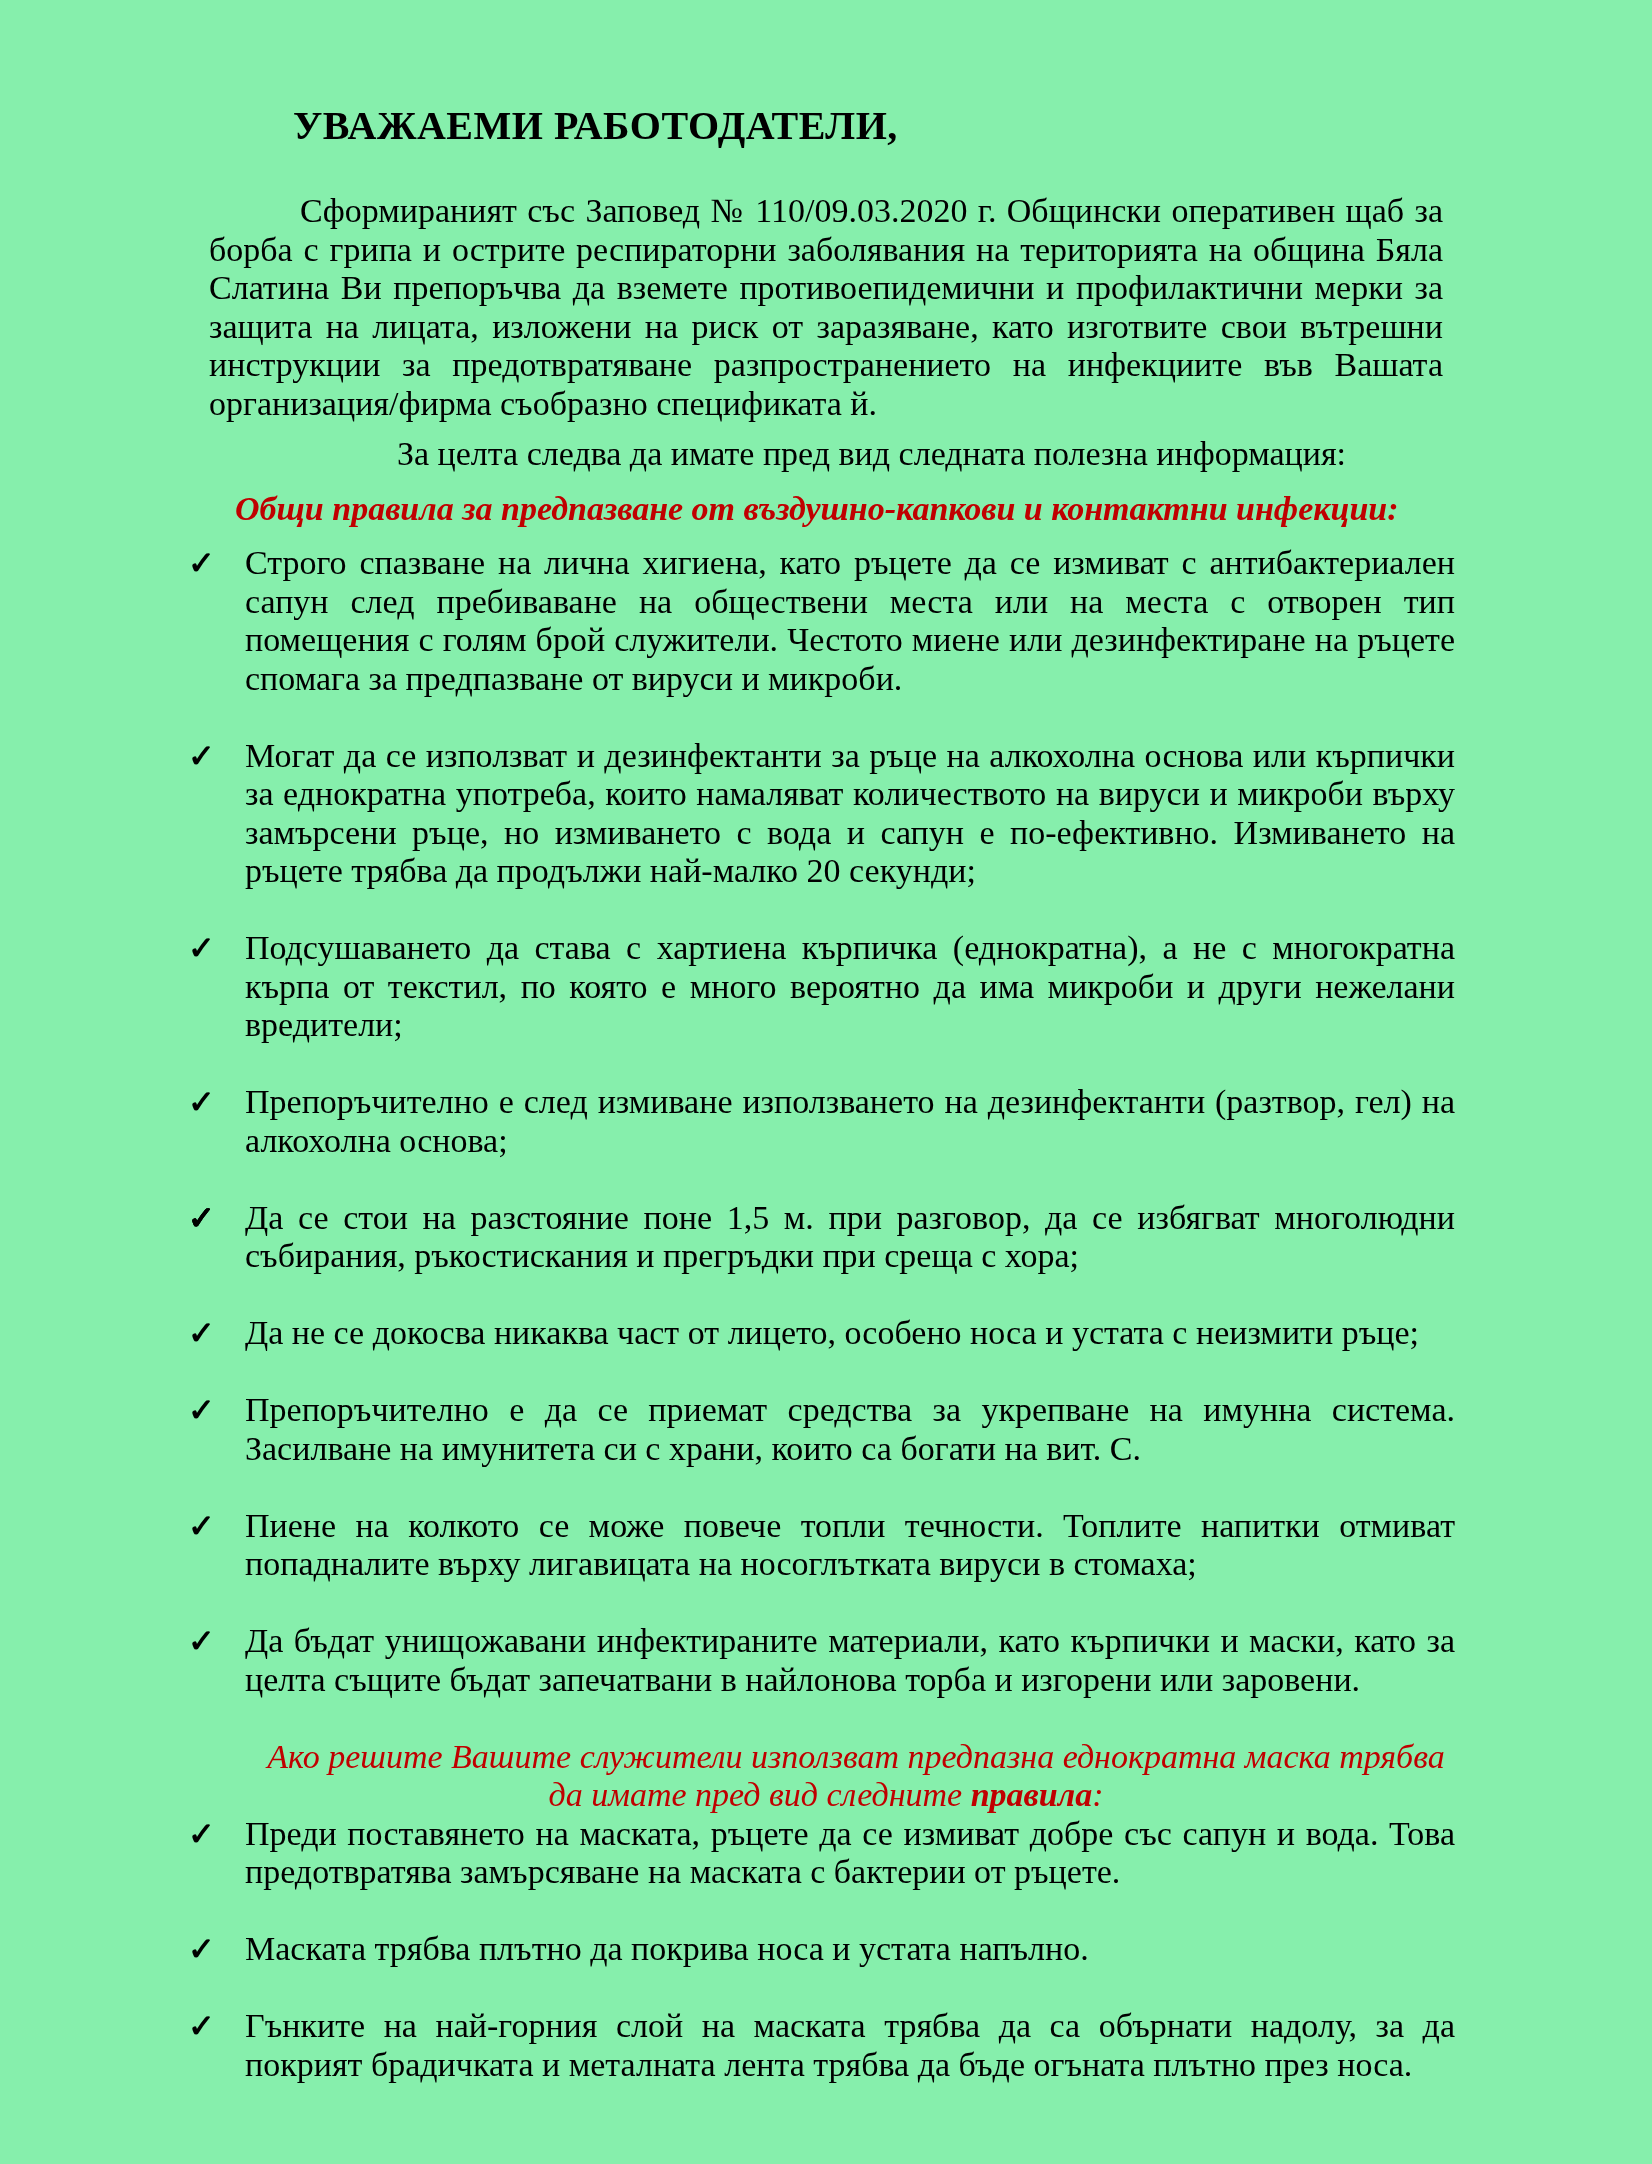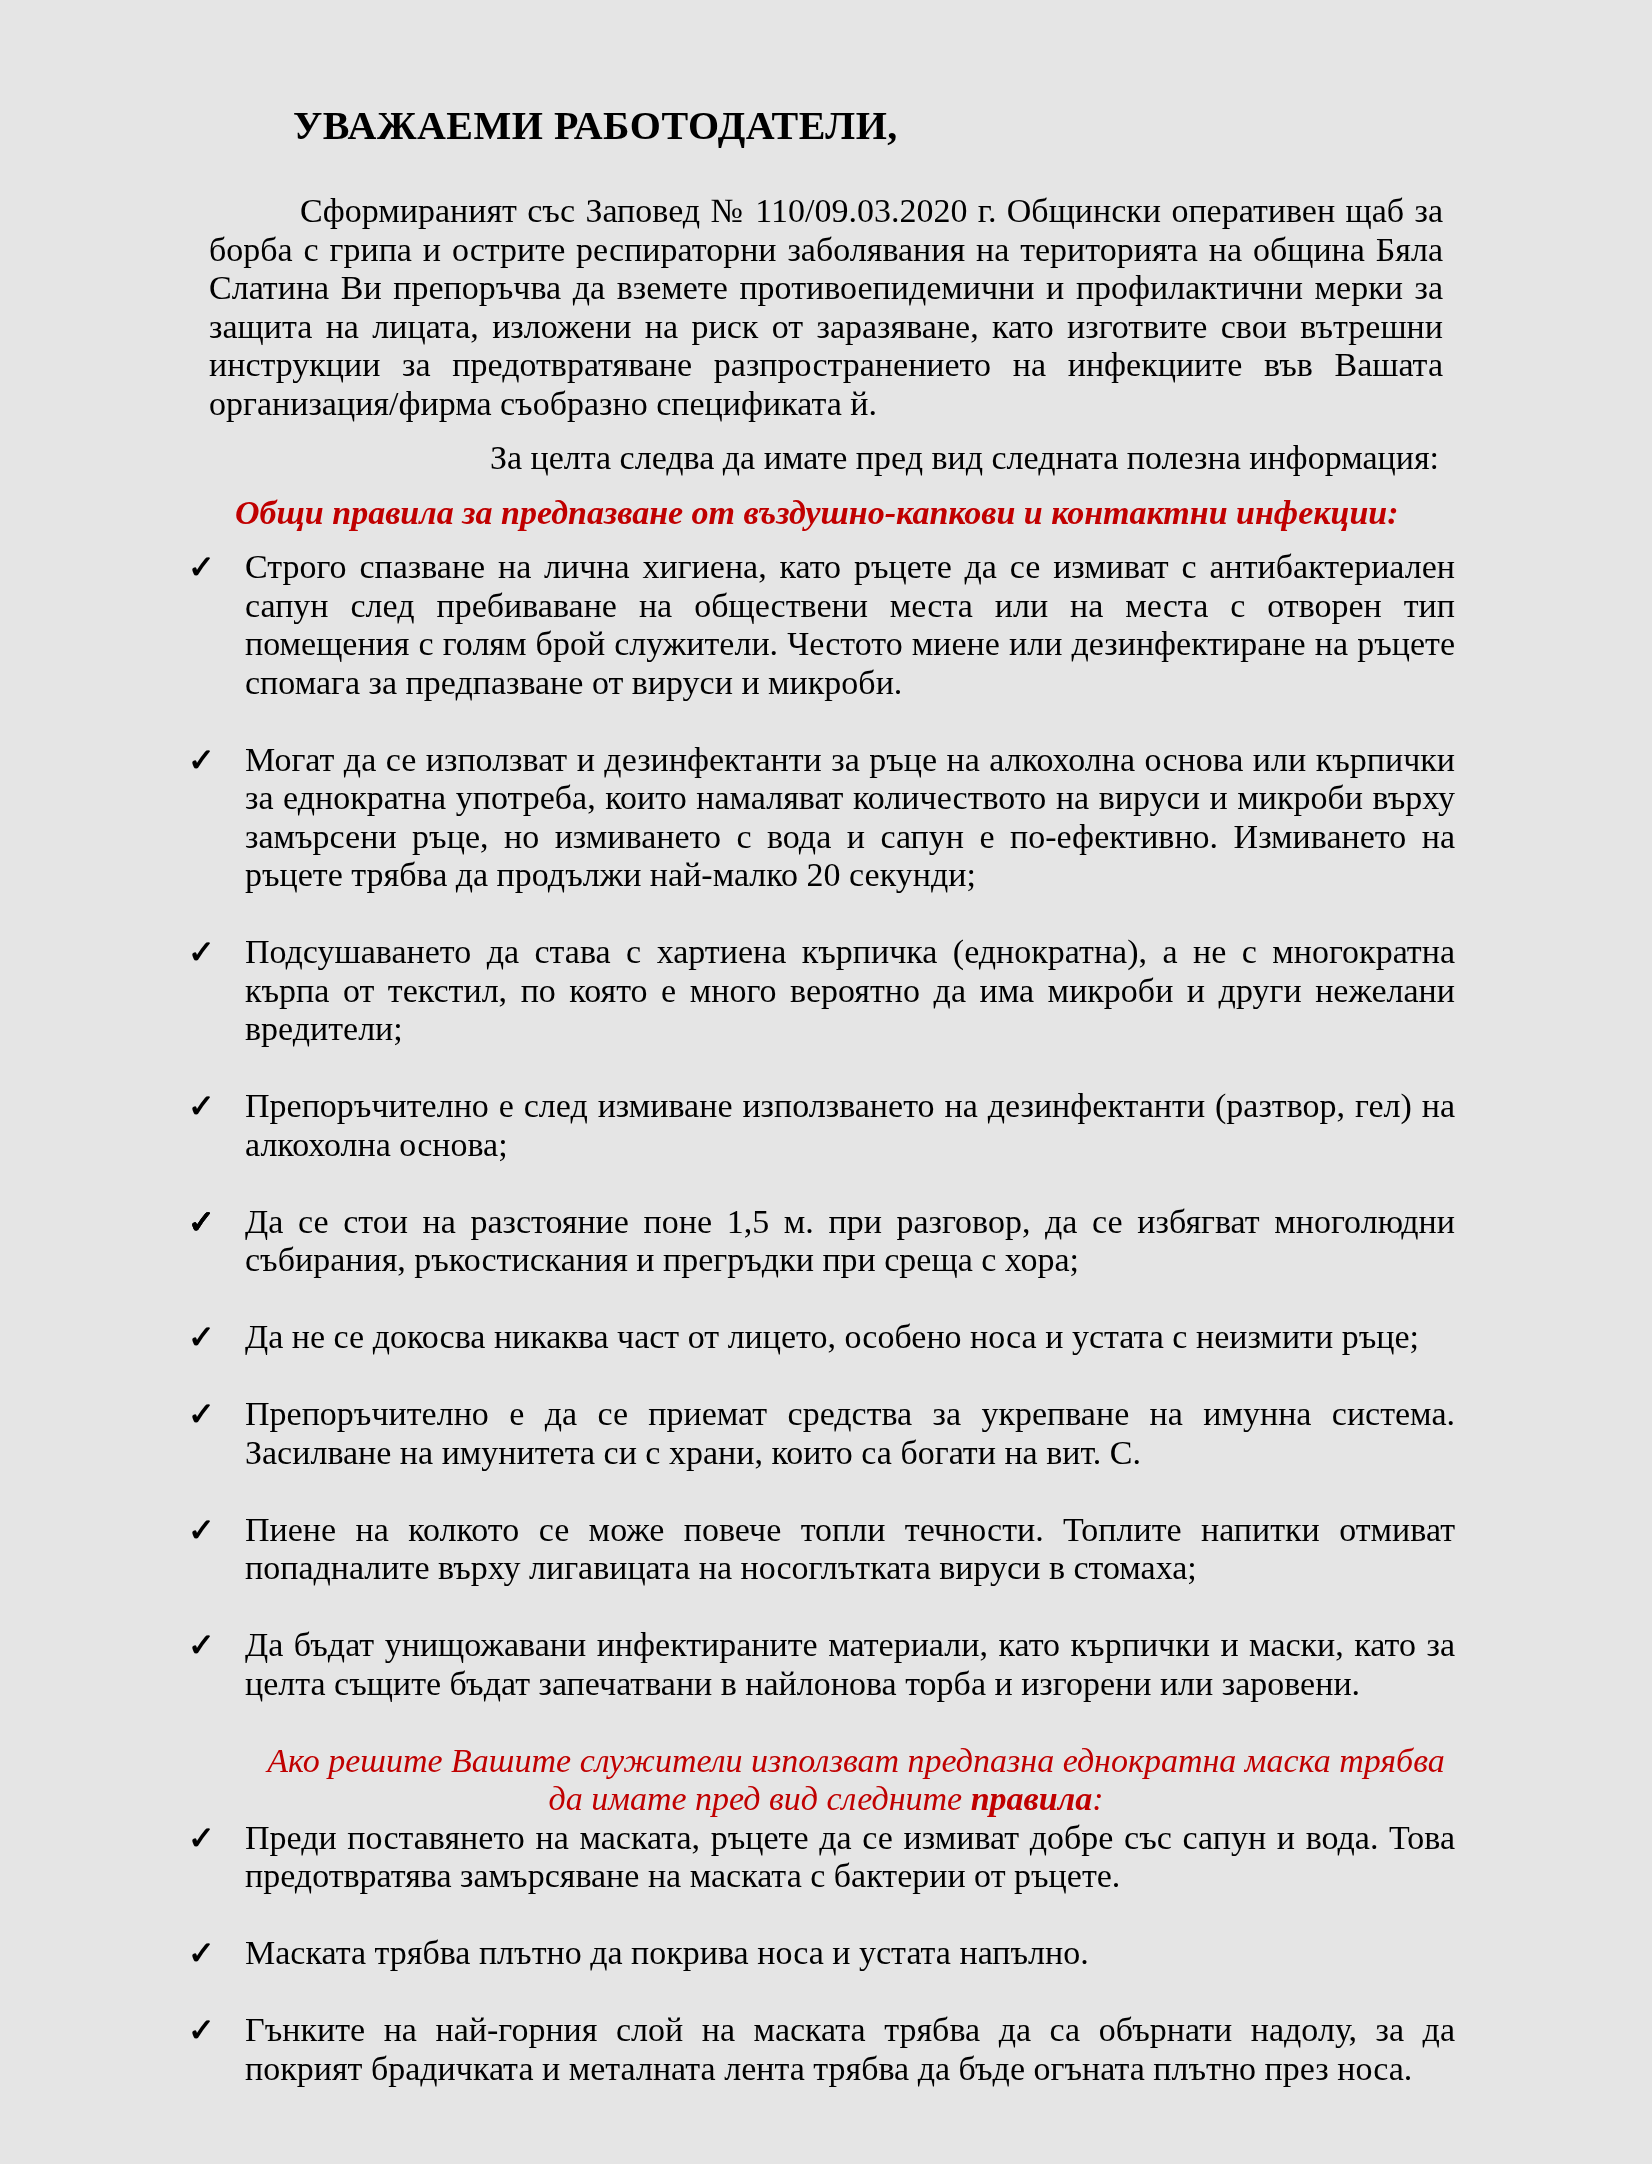--- a/index.html
+++ b/index.html
@@ -5,21 +5,21 @@
   html, body {
     margin: 0;
     padding: 0;
     background: #ffffff;
   }
   .page {
     position: relative;
     width: 1652px;
     height: 2164px;
     margin: 0 auto;
-    background: #e5e5e5;
+    background: #86efac;
     box-sizing: border-box;
     padding: 104px 197px 0 197px;
     overflow: hidden;
     font-family: "Liberation Serif", "DejaVu Serif", serif;
     font-size: 34px;
     line-height: 38.5px;
     color: #000000;
   }
   .doc-title {
     margin: 0 0 44px 0;
@@ -28,23 +28,23 @@
     line-height: 44px;
     font-weight: bold;
     letter-spacing: 0.5px;
   }
   .para {
     margin: 12px;
     text-align: justify;
     text-indent: 91px;
   }
   .info-line {
-    margin: 16px;
+    margin: 0;
     text-indent: 91px;
-    text-align: right;
+    text-align: center;
   }
   .red-heading {
     margin: 16px;
     padding-left: 22px;
     color: #C00000;
     font-weight: bold;
     font-style: italic;
   }
   ul.checklist {
     list-style: none;

